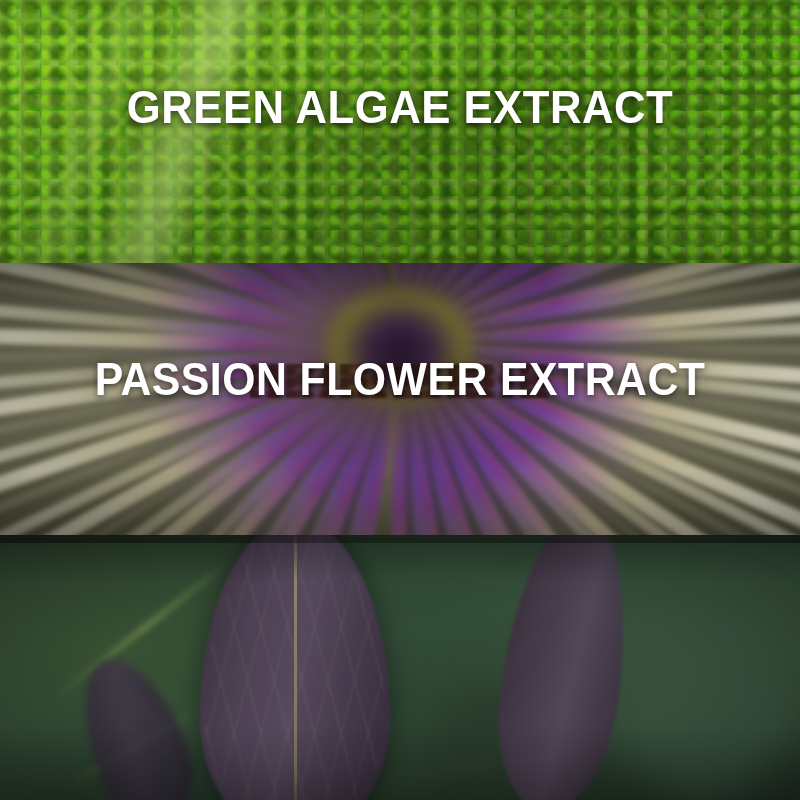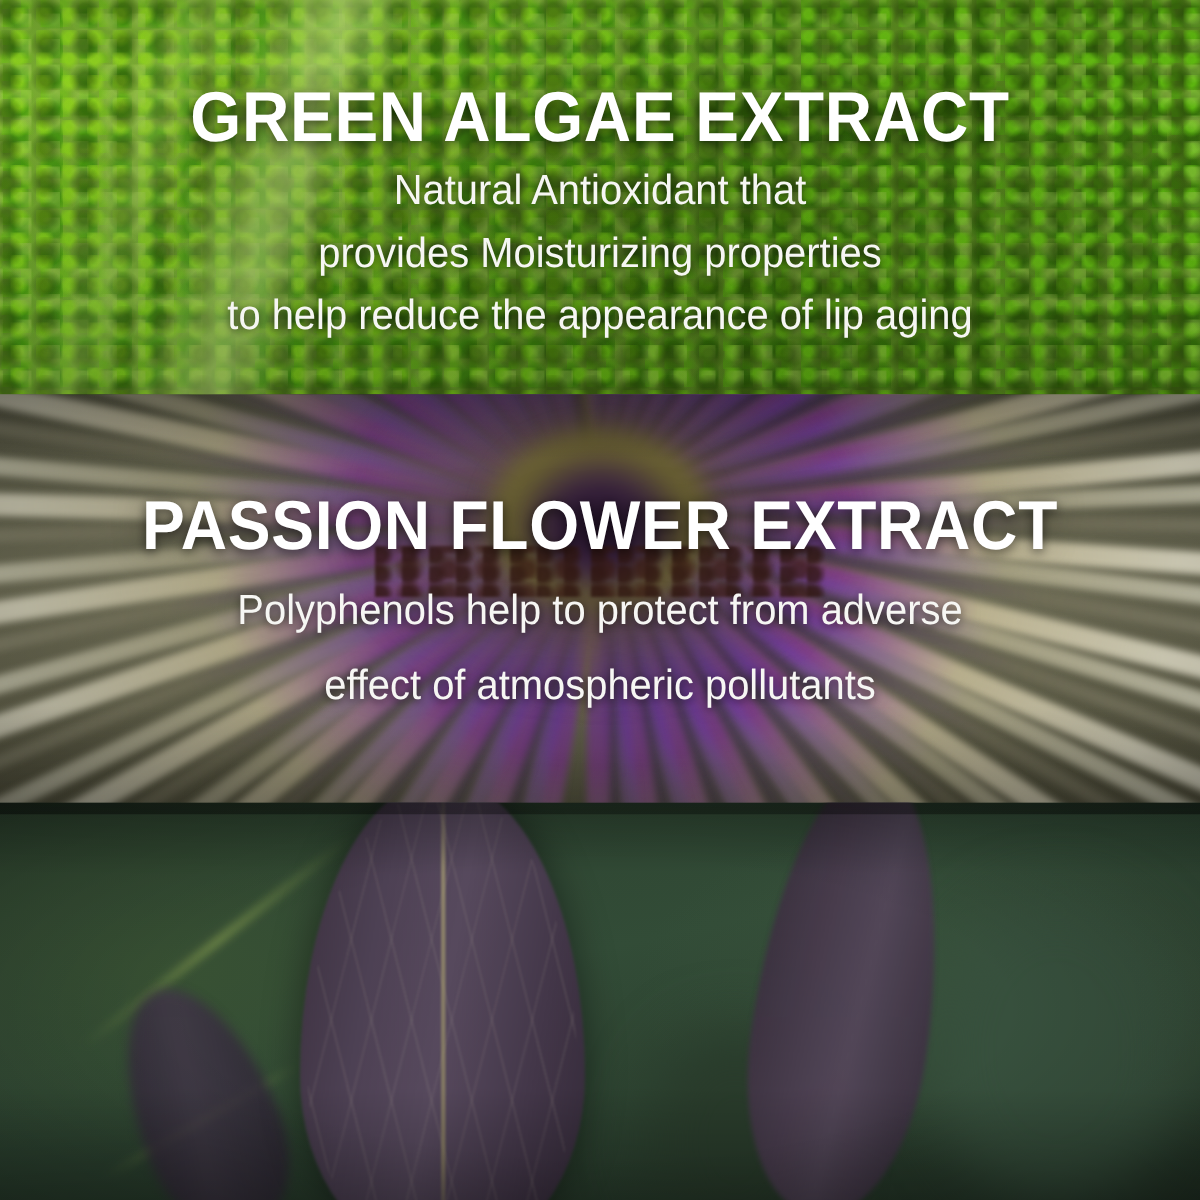--- a/index.html
+++ b/index.html
@@ -32,20 +32,21 @@
     overflow: hidden;
   }
 
   .panel-content {
     position: absolute;
     left: 0;
     width: 100%;
     text-align: center;
     z-index: 6;
     padding: 0 14px;
+    margin-top: 29px;
   }
 
   .heading {
     margin: 0;
     color: #ffffff;
     font-weight: 700;
     letter-spacing: 0.5px;
     line-height: 1.02;
     text-shadow: 0 2px 7px rgba(0,0,0,0.55), 0 0 22px rgba(0,0,0,0.35);
     transform: scaleX(0.93);
@@ -311,25 +312,20 @@
     <div class="panel-bg">
       <div class="algae-base"></div>
       <div class="algae-cells"></div>
       <div class="algae-cells2"></div>
       <div class="algae-vein"></div>
       <div class="algae-vein2"></div>
       <div class="algae-shade"></div>
     </div>
     <div class="panel-content">
       <h2 class="heading">GREEN ALGAE EXTRACT</h2>
-      <div class="sub-lines">
-        <div class="subline">Natural Antioxidant that</div>
-        <div class="subline">provides Moisturizing properties</div>
-        <div class="subline">to help reduce the appearance of lip aging</div>
-      </div>
     </div>
   </section>
 
   <section class="panel" id="panel-passion">
     <div class="panel-bg">
       <div class="passion-base"></div>
       <div id="ray-holder">
           <div class="ray" style="transform: rotate(-92deg); opacity: 0.75;"></div>
           <div class="ray alt" style="transform: rotate(-88.8deg); opacity: 0.77;"></div>
           <div class="ray dark" style="transform: rotate(-85.6deg); opacity: 0.78;"></div>
@@ -437,24 +433,20 @@
           <div class="ray alt" style="transform: rotate(256.4deg); opacity: 0.8;"></div>
           <div class="ray dark" style="transform: rotate(259.8deg); opacity: 0.8;"></div>
         </div>
       <div class="passion-center-glow"></div>
       <div class="passion-core"></div>
       <div class="passion-specks"></div>
       <div class="passion-vignette"></div>
     </div>
     <div class="panel-content">
       <h2 class="heading">PASSION FLOWER EXTRACT</h2>
-      <div class="sub-lines">
-        <div class="subline">Polyphenols help to protect from adverse</div>
-        <div class="subline">effect of atmospheric pollutants</div>
-      </div>
     </div>
   </section>
 
   <section class="panel" id="panel-tea">
     <div class="panel-bg">
       <div class="tea-base"></div>
       <div class="tea-stem" style="left:30px; top:90px; width:230px; height:5px; transform:rotate(-38deg);"></div>
       <div class="tea-stem" style="left:60px; top:210px; width:150px; height:4px; transform:rotate(-30deg);"></div>
       <div class="tea-blur-shape" style="left:620px; top:60px; width:170px; height:210px; background:#3a5440;"></div>
       <div class="tea-blur-shape" style="left:430px; top:150px; width:120px; height:150px; background:#2b3e2d;"></div>

